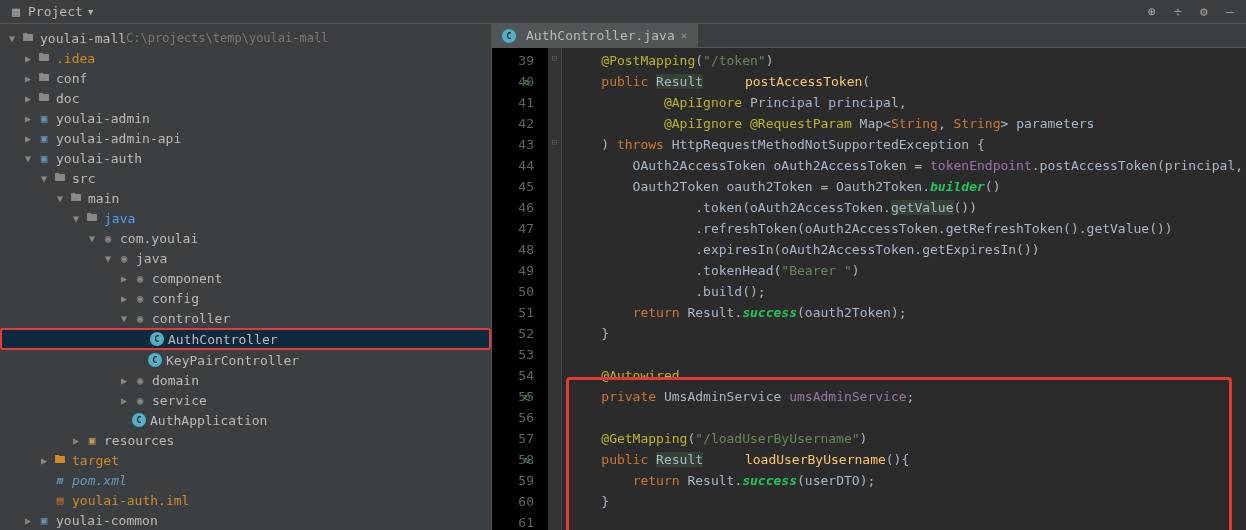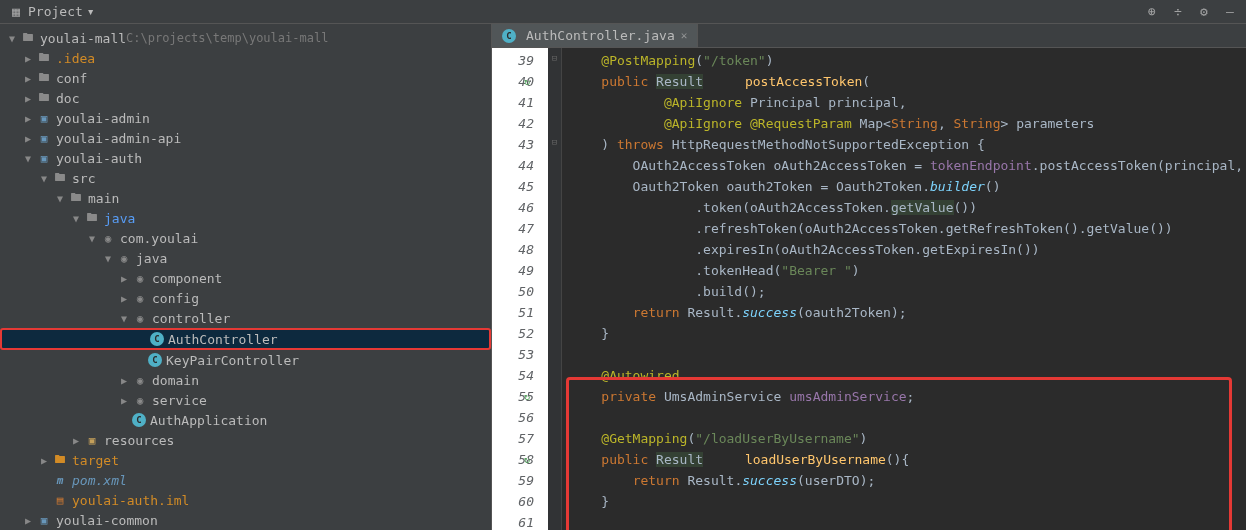--- a/index.html
+++ b/index.html
@@ -20,32 +20,32 @@
 .label { color:#bbb; }
 .label-dim { color:#787878; font-size:12px; }
 .label-orange { color:#d28b26; }
 .label-blue { color:#589df6; }
 .label-italic { font-style:italic; color:#6897bb; }
 .editor-area { flex:1; display:flex; flex-direction:column; background:#2b2b2b; }
 .editor-tabs { height:24px; background:#3c3f41; border-bottom:1px solid #555; display:flex; align-items:center; }
 .tab { display:flex; align-items:center; gap:6px; padding:0 10px; height:100%; background:#515658; color:#bbb; border-right:1px solid #555; }
 .tab-close { opacity:.6; cursor:pointer; font-size:11px; }
 .code-area { flex:1; display:flex; font-family:Consolas,Monaco,monospace; font-size:13px; line-height:21px; overflow:hidden; }
-.gutter { width:56px; background:#ffffff; text-align:right; color:#606366; padding:2px 14px 2px 0; user-select:none; position:relative;font-style:italic; }
+.gutter { width:56px; background:#000000; text-align:right; color:#606366; padding:2px 14px 2px 0; user-select:none; position:relative; }
 .gutter .gmark { position:absolute; right:2px; width:10px; text-align:center; color:#499c54; font-size:10px; }
 .gutter-line { height:21px; position:relative; }
 .fold-strip { width:14px; background:#313335; border-right:1px solid #444; }
 .fold-strip .fstub { height:21px; display:flex; align-items:center; justify-content:center; color:#666; font-size:9px; }
 .code { flex:1; padding:2px 0 2px 8px; position:relative; }
 .code-line { height:21px; white-space:pre; }
 .annot { color:#bbb529; }
 .kw { color:#cc7832; }
 .method { color:#ffc66d;margin-left:34px; }
 .str { color:#6a8759; }
-.static { color:#7dd3fc; font-style:italic; }
+.static { color:#22c55e; font-style:italic;font-weight:bold; }
 .ident { color:#a9b7c6; }
 .field { color:#9876aa; }
 .hl { background:#344134; }
 .red-box { position:absolute; border:3px solid #e53935; border-radius:4px; pointer-events:none; }
 .red-box.code-box { left:4px; top:329px; width:666px; height:180px; }
 </style>
 </head>
 <body>
 
 <div class="toolbar">

